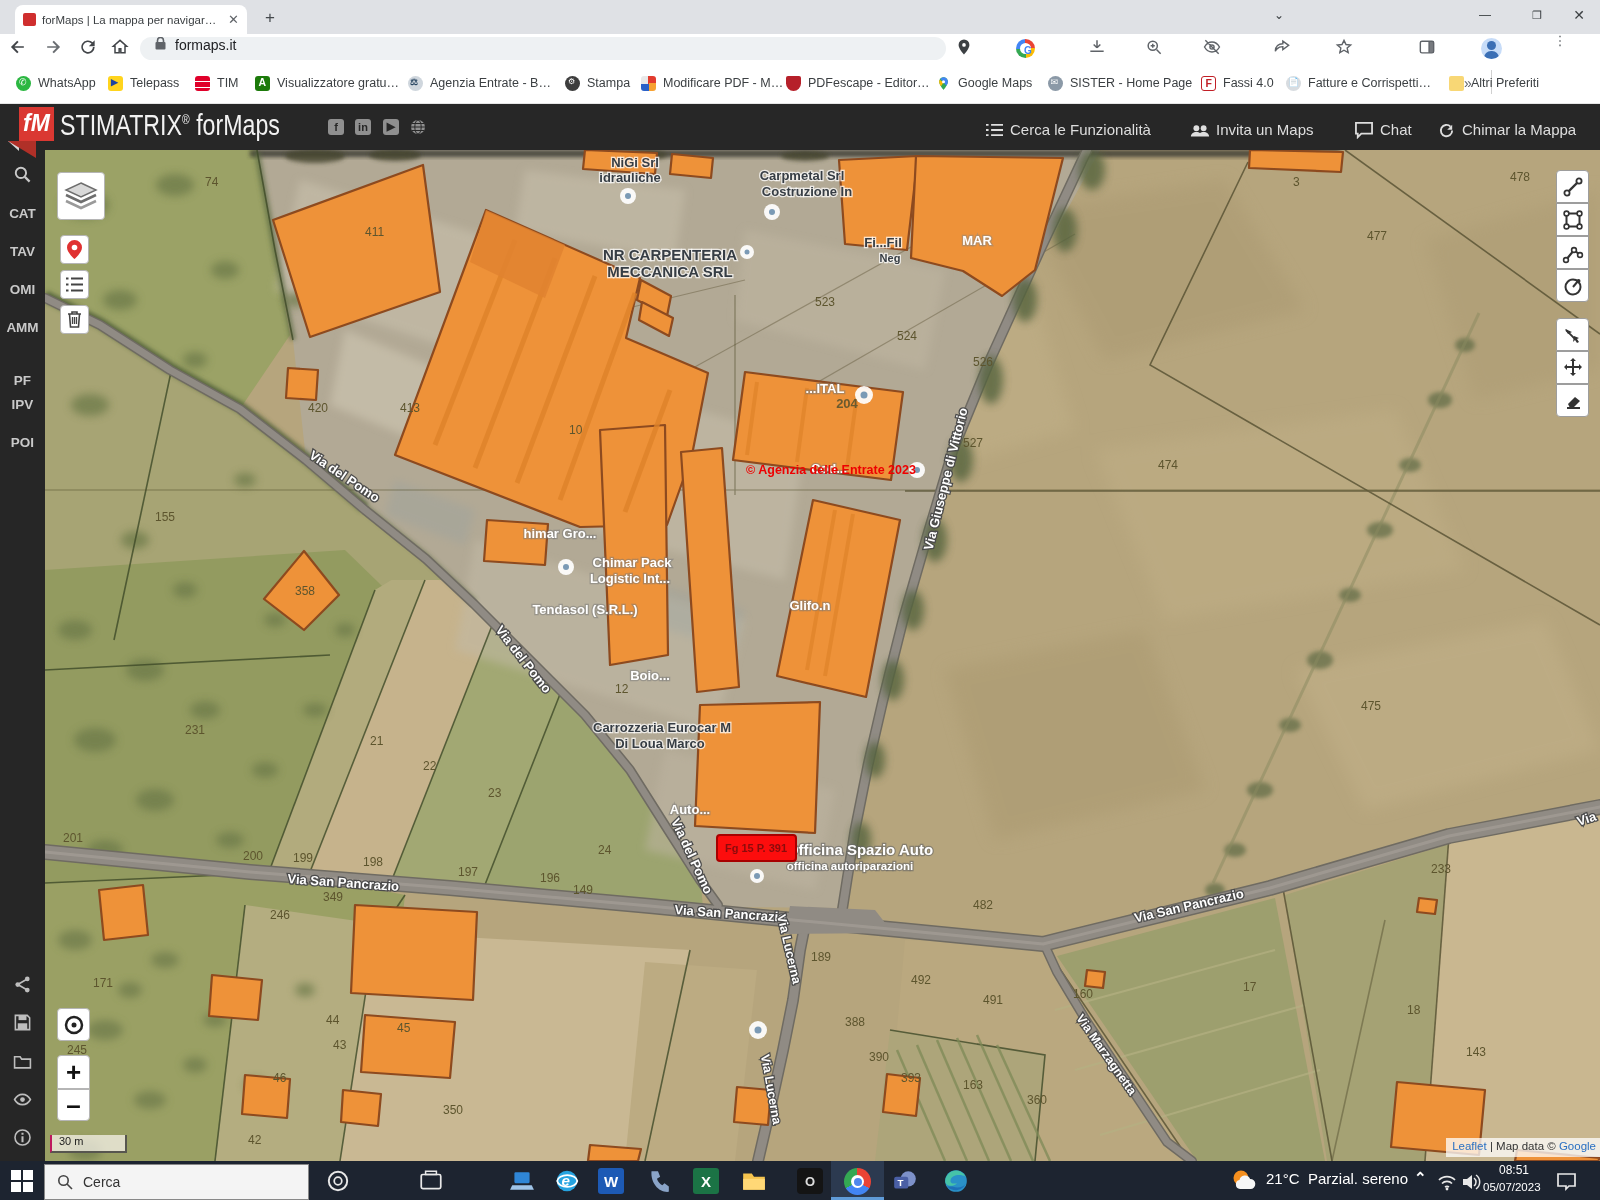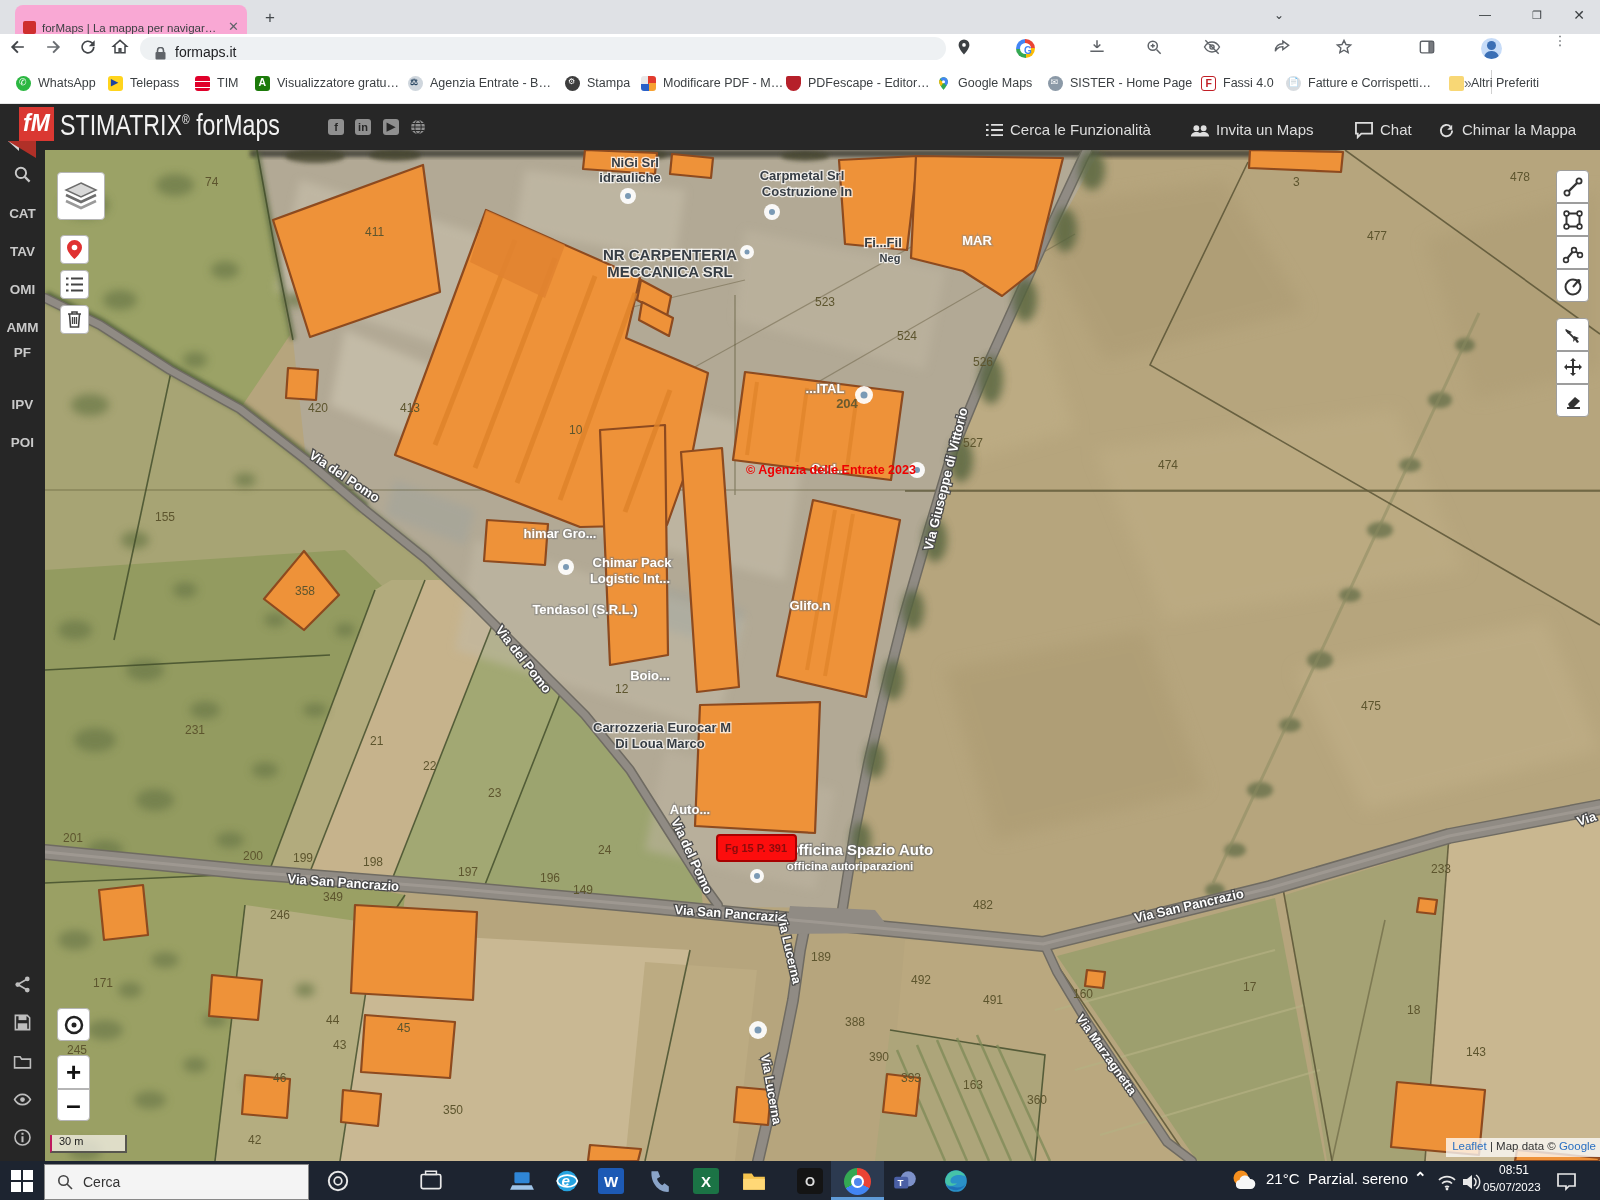--- a/index.html
+++ b/index.html
@@ -1,28 +1,28 @@
 <!DOCTYPE html>
 <html><head><meta charset="utf-8">
 <style>
 *{margin:0;padding:0;box-sizing:border-box}
 html,body{width:1600px;height:1200px;overflow:hidden;font-family:"Liberation Sans",sans-serif;position:relative;background:#b6a57d}
 .abs{position:absolute}
 
 #tabstrip{position:absolute;left:0;top:0;width:1600px;height:34px;background:#dfe1e5}
-#tab{position:absolute;left:15px;top:5px;width:232px;height:29px;background:#f9a8d4;border-radius:8px 8px 0 0;display:flex;align-items:flex-end;padding:0 8px;font-size:11.5px;color:#3c4043}
+#tab{position:absolute;left:15px;top:5px;width:232px;height:29px;background:#ffffff;border-radius:8px 8px 0 0;display:flex;align-items:center;padding:0 8px;font-size:11.5px;color:#3c4043}
 #tab .fav{width:13px;height:13px;background:#cf2e2e;margin-right:6px;flex:0 0 13px;border-radius:2px}
 #tab .ttl{white-space:nowrap;overflow:hidden;flex:1}
 #tab .x{color:#5f6368;font-size:13px;margin-left:4px}
 .newtab{position:absolute;left:262px;top:10px;width:16px;height:16px;color:#45494d;font-size:17px;line-height:15px;text-align:center}
 .wbtn{position:absolute;top:0;height:30px;color:#3c4043;font-size:12px;text-align:center;line-height:30px}
 
 #toolbar{position:absolute;left:0;top:34px;width:1600px;height:29px;background:#fff}
 .tico{position:absolute;top:37px;width:20px;height:20px;color:#5f6368}
-#omni{position:absolute;left:140px;top:37px;width:806px;height:23px;background:#eef1f3;border-radius:12px;display:flex;align-items:flex-end;font-size:14px;color:#202124}
+#omni{position:absolute;left:140px;top:37px;width:806px;height:23px;background:#eef1f3;border-radius:12px;display:flex;align-items:flex-start;font-size:14px;color:#202124}
 
 #bookbar{position:absolute;left:0;top:63px;width:1600px;height:41px;background:#fff;border-bottom:1px solid #e6e6e6}
 .bm{position:absolute;top:70px;height:26px;display:flex;align-items:center;font-size:12.5px;color:#3c4043;white-space:nowrap}
 .bm .i{width:15px;height:15px;margin-right:7px;border-radius:3px;flex:0 0 15px;position:relative}
 
 #hdr{position:absolute;left:0;top:104px;width:1600px;height:46px;background:#272727}
 #logo{position:absolute;left:19px;top:107px;width:35px;height:34px;background:#da3832;color:#fff;font-size:23px;font-style:italic;text-align:center;line-height:32px;font-weight:bold;z-index:5}
 #logotail{position:absolute;left:8px;top:141px;width:0;height:0;border-right:28px solid #b03028;border-bottom:17px solid transparent;z-index:5}
 #logotail2{position:absolute;left:8px;top:141px;width:0;height:0;border-right:11px solid #d8d8d8;border-bottom:10px solid transparent;z-index:4}
 #brand{position:absolute;left:60px;top:109px;color:#f2f2f2;font-size:29px;font-weight:400;transform:scaleX(.8);transform-origin:0 0;white-space:nowrap}
@@ -186,21 +186,21 @@
 
 <div id="sidebar"></div>
 <svg class="sbi" style="top:165px" viewBox="0 0 24 24">
     <circle cx="10" cy="10" r="6.5" stroke="#c9c9c9" stroke-width="2.4" fill="none"></circle>
     <path d="M15 15l6 6" stroke="#c9c9c9" stroke-width="2.8"></path>
   </svg>
 <div class="sbt" style="top:206px">CAT</div>
 <div class="sbt" style="top:244px">TAV</div>
 <div class="sbt" style="top:282px">OMI</div>
 <div class="sbt" style="top:320px">AMM</div>
-<div class="sbt" style="top:345px">PF</div>
+<div class="sbt" style="top:373px">PF</div>
 <div class="sbt" style="top:397px">IPV</div>
 <div class="sbt" style="top:435px">POI</div>
 <svg class="sbi" style="top:975px" viewBox="0 0 24 24">
     <circle cx="18" cy="5" r="3" fill="#bdbdbd"></circle>
     <circle cx="6" cy="12" r="3" fill="#bdbdbd"></circle>
     <circle cx="18" cy="19" r="3" fill="#bdbdbd"></circle>
     <path d="M6 12l12-7M6 12l12 7" stroke="#bdbdbd" stroke-width="2"></path>
   </svg>
 <svg class="sbi" style="top:1013px" viewBox="0 0 24 24">
     <path d="M3 3h15l3 3v15H3z" fill="none" stroke="#bdbdbd" stroke-width="2"></path>

